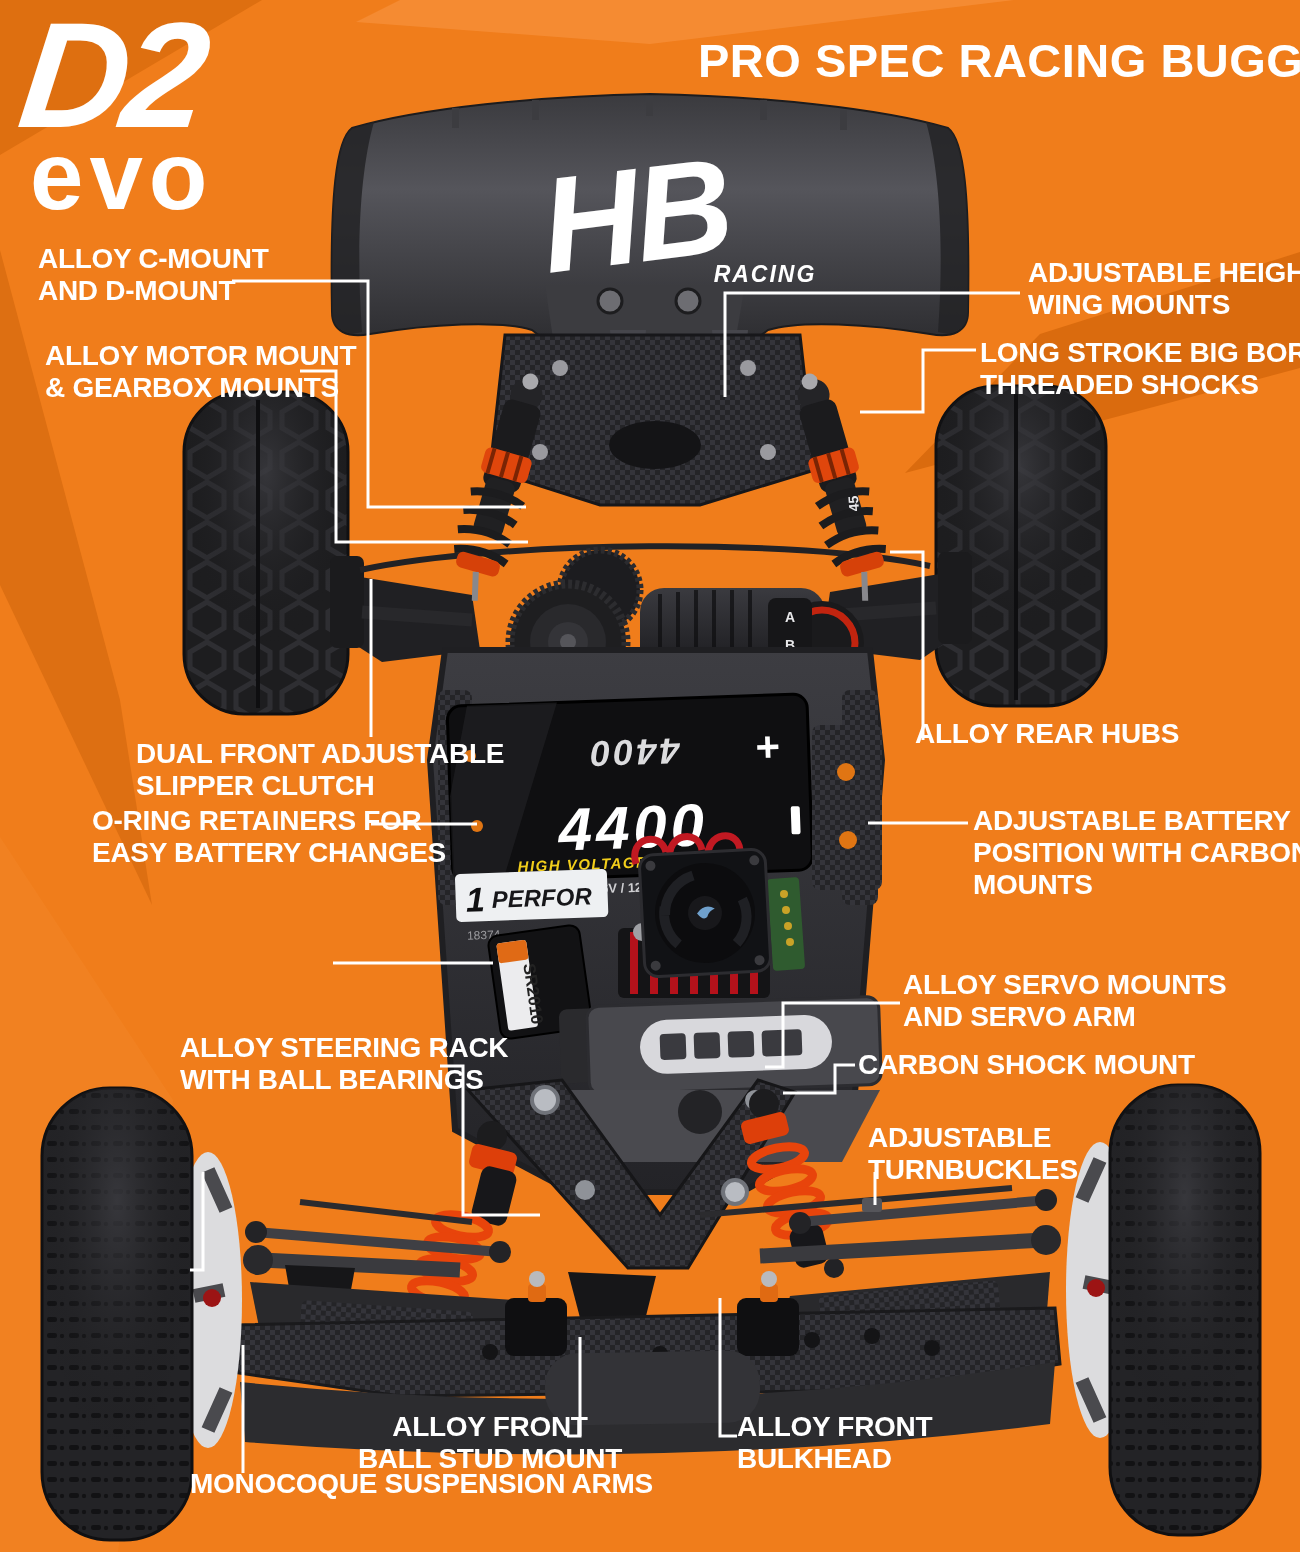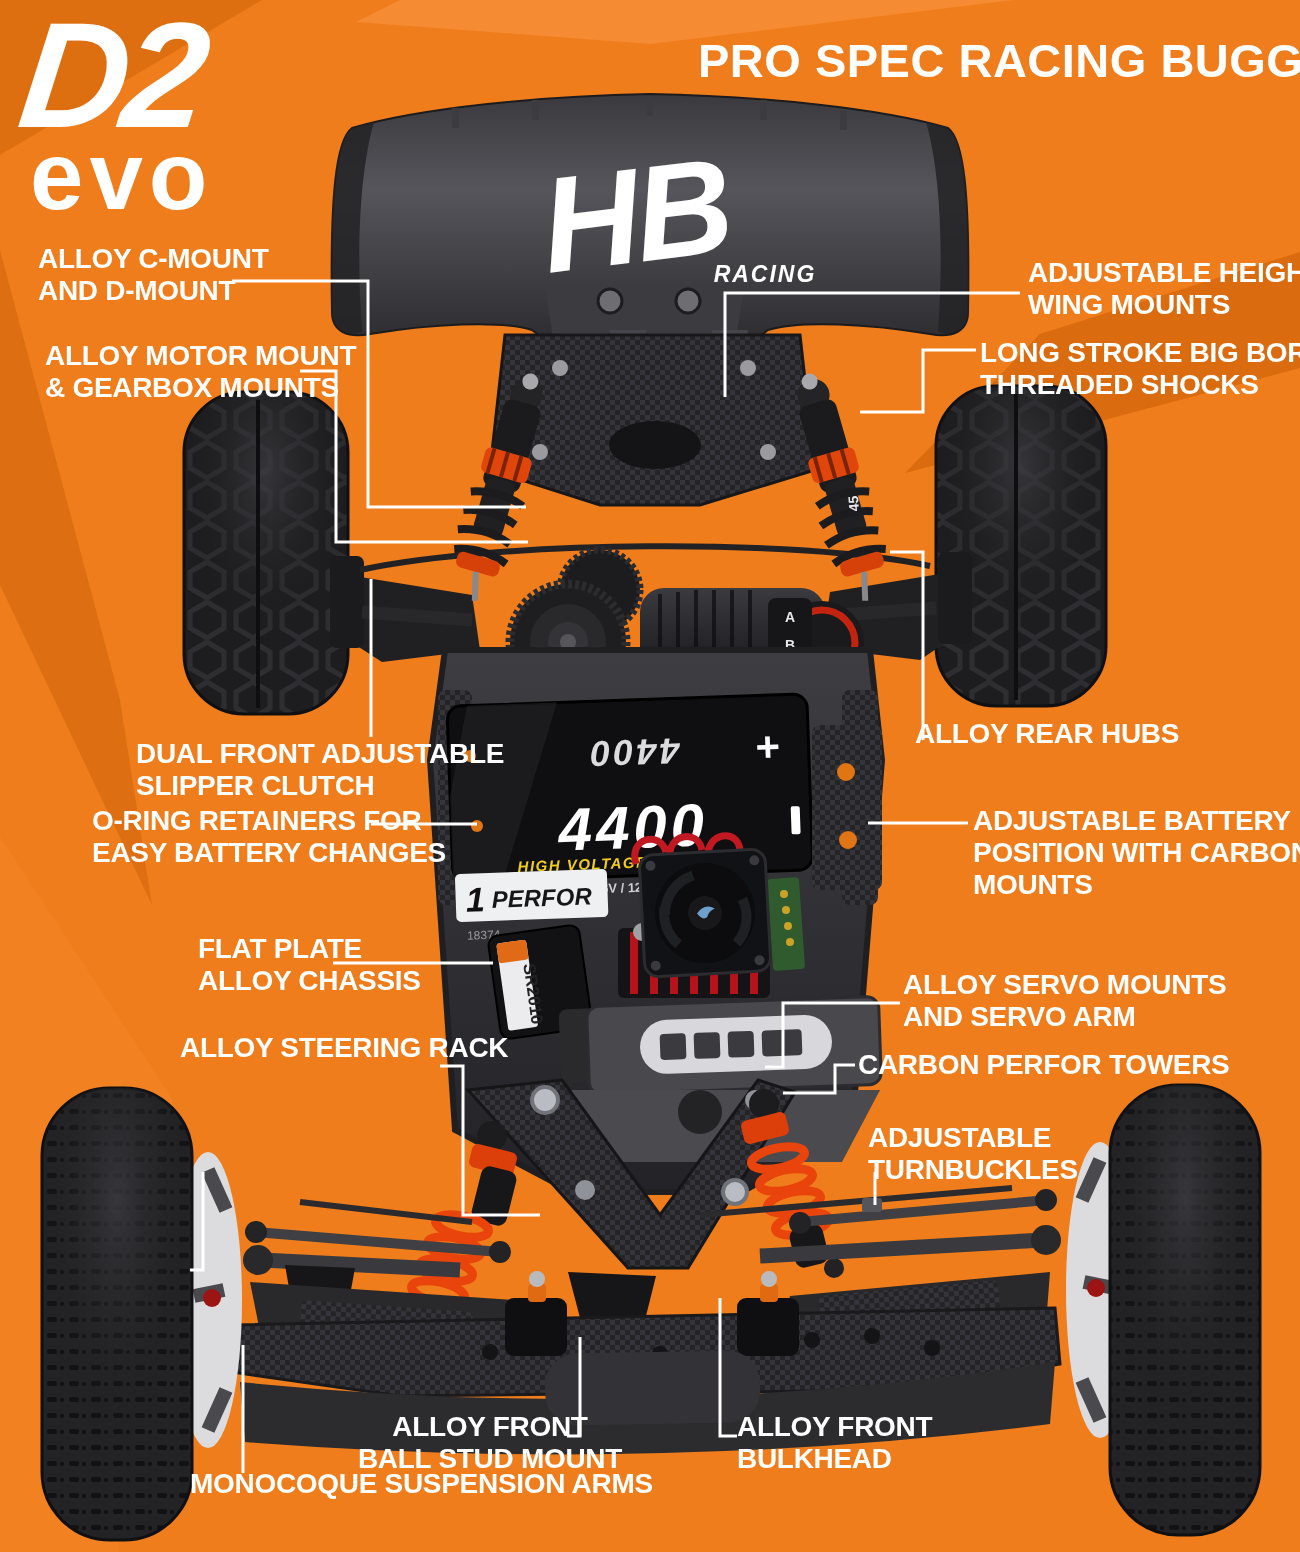--- a/index.html
+++ b/index.html
@@ -385,26 +385,23 @@
     <div>&amp; GEARBOX MOUNTS</div>
   </div>
   <div class="co" id="co-2">
     <div>DUAL FRONT ADJUSTABLE</div>
     <div>SLIPPER CLUTCH</div>
   </div>
   <div class="co" id="co-3">
     <div>O-RING RETAINERS FOR</div>
     <div>EASY BATTERY CHANGES</div>
   </div>
-  <div class="co" id="co-4">
-    <div>FLAT PLATE</div>
-    <div>ALLOY CHASSIS</div>
-  </div>
   <div class="co" id="co-5">
     <div>ALLOY STEERING RACK</div>
+    <div>WITH BALL BEARINGS</div>
   </div>
   <div class="co" id="co-7">
     <div>ALLOY FRONT</div>
     <div>BALL STUD MOUNT</div>
   </div>
   <div class="co" id="co-8">
     <div>MONOCOQUE SUSPENSION ARMS</div>
   </div>
   <div class="co" id="co-9">
     <div>ADJUSTABLE HEIGHT</div>
@@ -420,21 +417,21 @@
   <div class="co" id="co-12">
     <div>ADJUSTABLE BATTERY</div>
     <div>POSITION WITH CARBON</div>
     <div>MOUNTS</div>
   </div>
   <div class="co" id="co-13">
     <div>ALLOY SERVO MOUNTS</div>
     <div>AND SERVO ARM</div>
   </div>
   <div class="co" id="co-14">
-    <div>CARBON PERFOR TOWERS</div>
+    <div>CARBON SHOCK MOUNT</div>
   </div>
   <div class="co" id="co-15">
     <div>ADJUSTABLE</div>
     <div>TURNBUCKLES</div>
   </div>
   <div class="co" id="co-16">
     <div>ALLOY FRONT</div>
     <div>BULKHEAD</div>
   </div>
 

